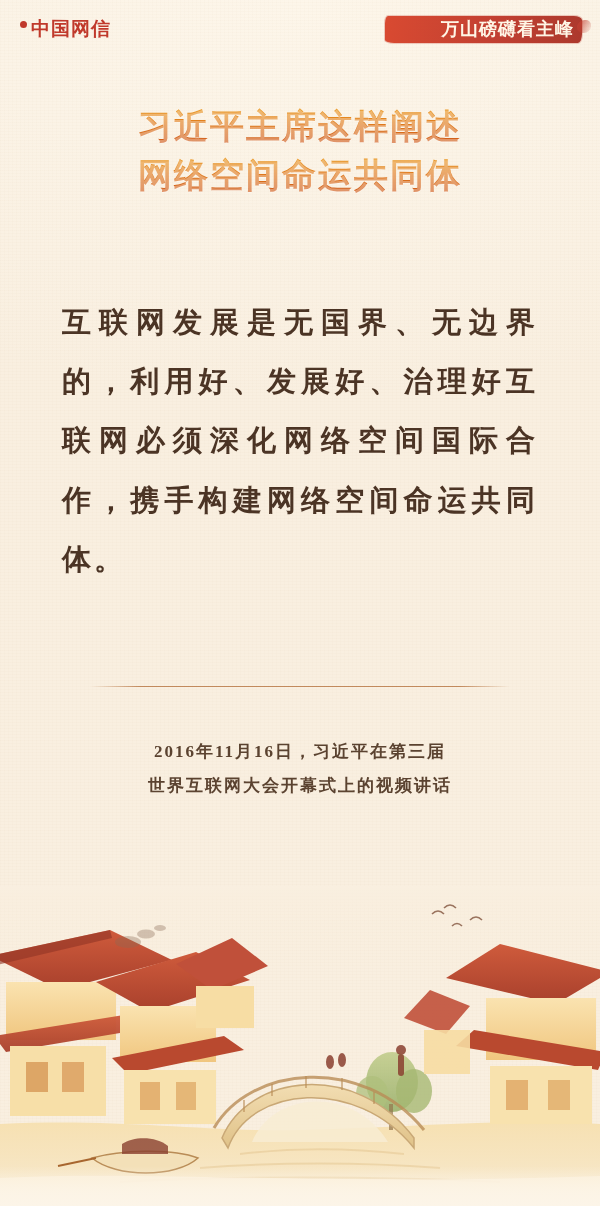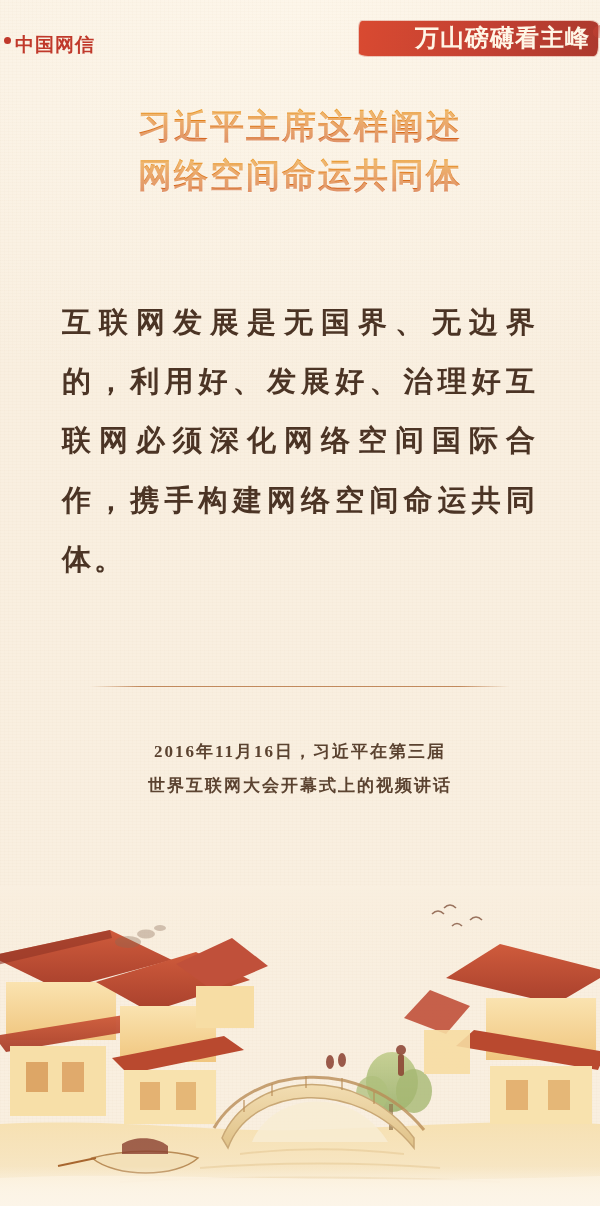--- a/index.html
+++ b/index.html
@@ -28,23 +28,23 @@
     inset: 0;
     background-image:
       repeating-linear-gradient(0deg, rgba(180,140,90,0.025) 0px, rgba(180,140,90,0.025) 1px, transparent 1px, transparent 3px),
       repeating-linear-gradient(90deg, rgba(180,140,90,0.02) 0px, rgba(180,140,90,0.02) 1px, transparent 1px, transparent 4px);
     pointer-events: none;
   }
   
   .header {
     position: relative;
     height: 58px;
-    padding: 0 4px;
+    padding: 0 20px;
     display: flex;
-    align-items: flex-end;
+    align-items: center;
     justify-content: space-between;
   }
   .brand-logo {
     font-family: "Liberation Sans", sans-serif;
     font-weight: bold;
     font-size: 19px;
     letter-spacing: 1px;
     color: #c0392b;
     display: flex;
     align-items: center;
@@ -81,21 +81,21 @@
     top: 4px;
     width: 14px;
     height: 13px;
     background: linear-gradient(120deg, rgba(192,57,43,.85), rgba(192,57,43,0));
     border-radius: 60% 40% 55% 45%;
   }
   .campaign-text {
     position: relative;
     font-family: Liberation Mono, monospace;
     font-weight: bold;
-    font-size: 24px;
+    font-size: 18px;
     letter-spacing: 1px;
     color: #fff6e6;
     white-space: nowrap;
     margin-left: 48px;
   }
   
   .title-block {
     margin-top: 44px;
     text-align: center;
     line-height: 1.45;

